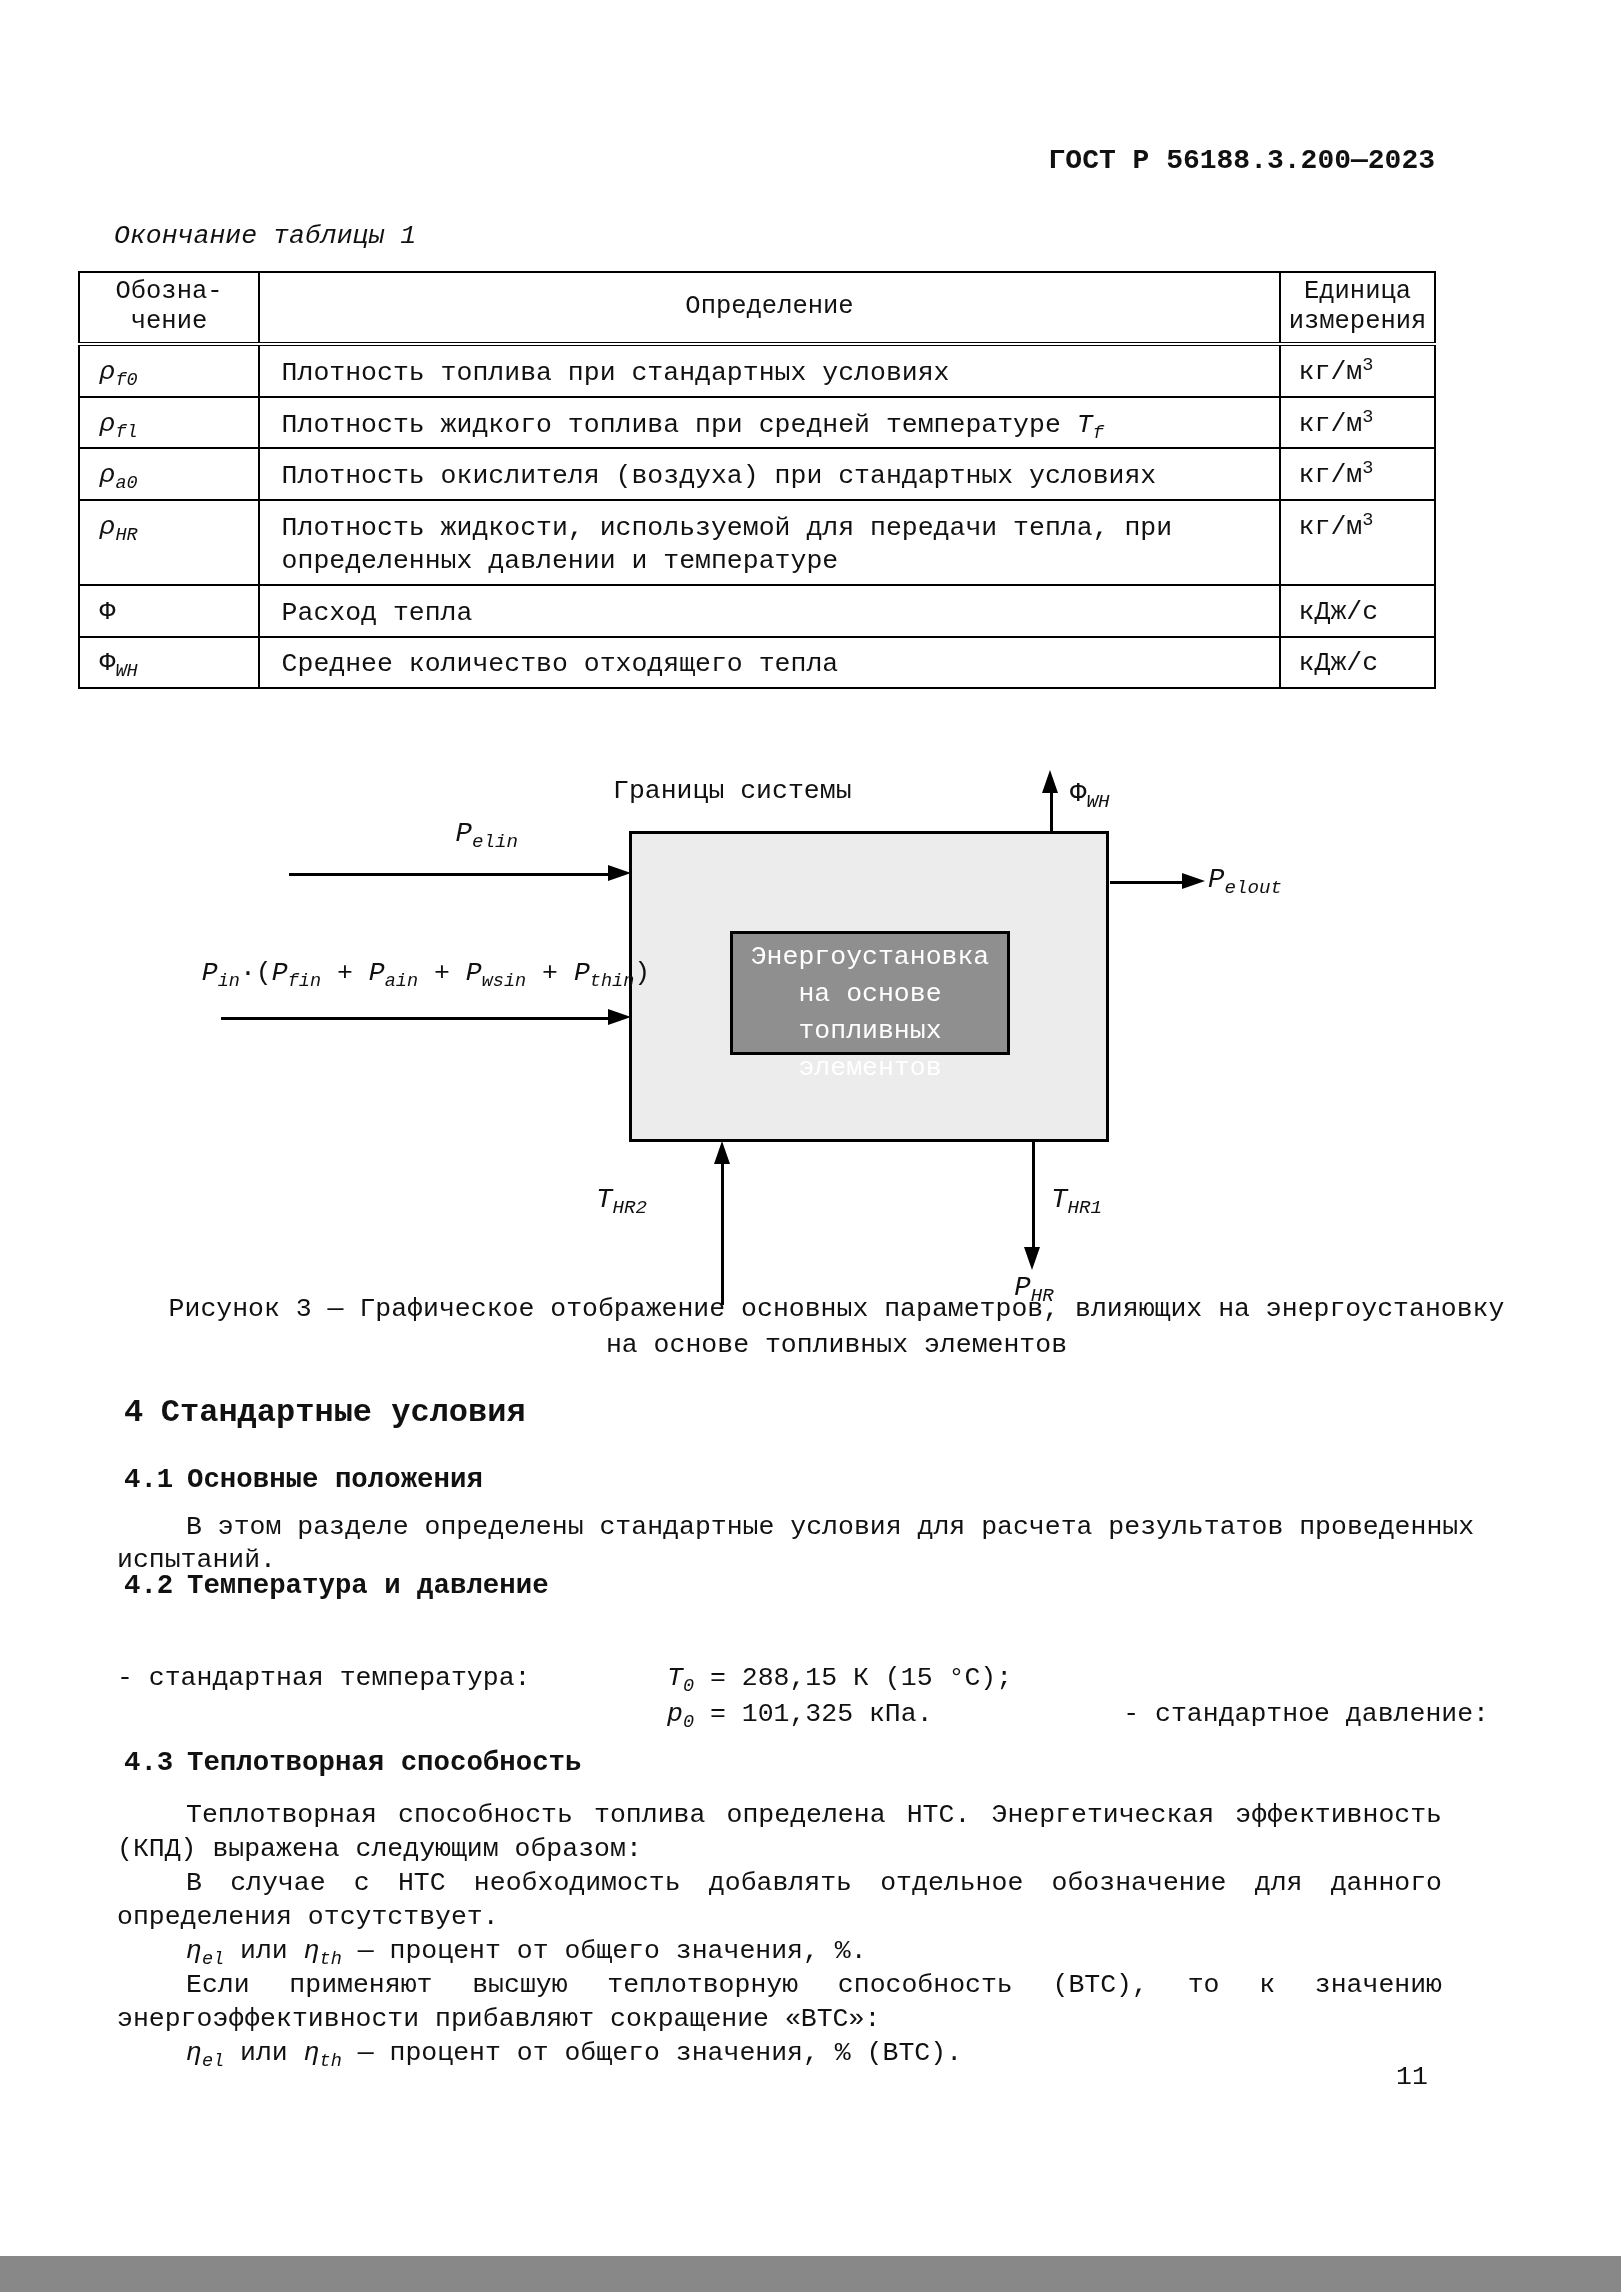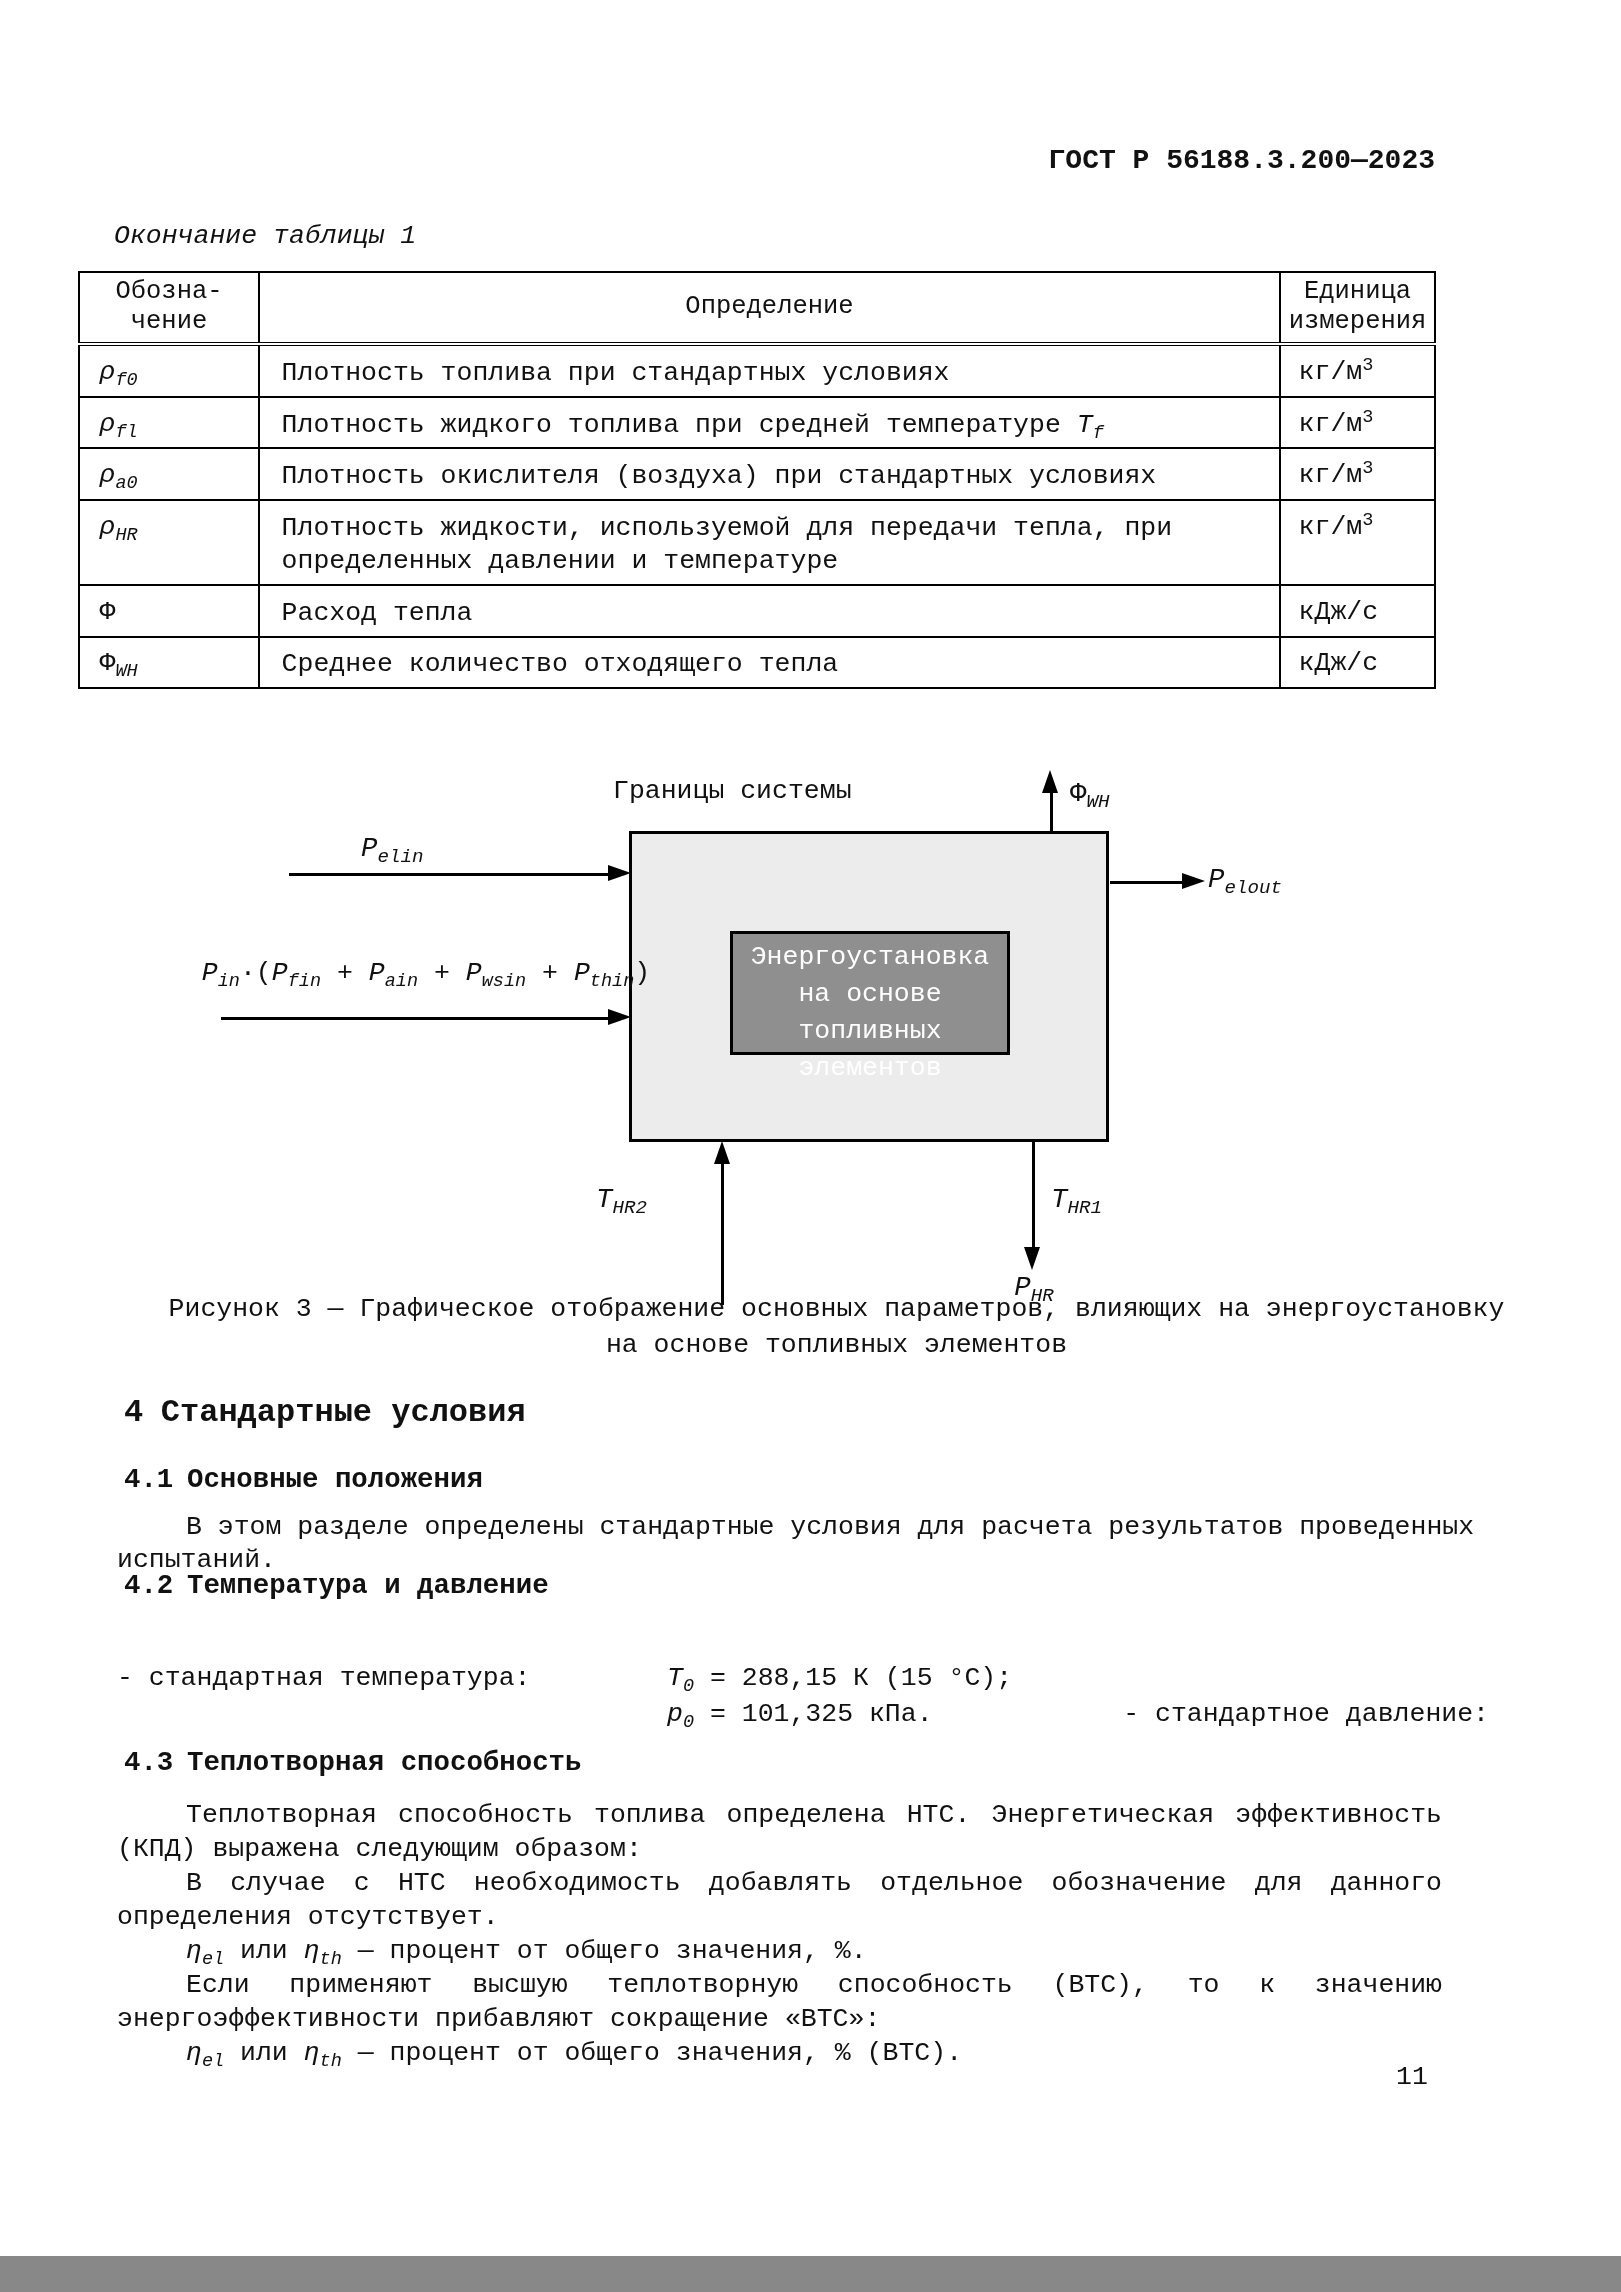--- a/index.html
+++ b/index.html
@@ -112,21 +112,21 @@
 
   <div class="abs figure">
     <div class="abs boundary-label">Границы системы</div>
 
     <div class="abs ah-up" style="left:1042px; top:3.9px;"></div>
     <div class="abs vline" style="left:1050px; top:25.5px; height:39px;"></div>
     <div class="abs fig-label" style="left:1070px; top:11.8px;"><span>Φ</span><sub>WH</sub></div>
 
     <div class="abs sys-box"></div>
 
-    <div class="abs fig-label" style="left:361px; top:67px; width:157px; text-align:left;"><i>P</i><sub>elin</sub></div>
+    <div class="abs fig-label" style="left:361px; top:52px; width:157px; text-align:right;"><i>P</i><sub>elin</sub></div>
     <div class="abs hline" style="left:289px; top:107px; width:319px;"></div>
     <div class="abs ah-right" style="left:608px; top:99px;"></div>
 
     <div class="abs hline" style="left:1110px; top:115px; width:73px;"></div>
     <div class="abs ah-right" style="left:1182px; top:107px;"></div>
     <div class="abs fig-label" style="left:1208px; top:98px;"><i>P</i><sub>elout</sub></div>
 
     <div class="abs fig-label" style="left:132px; top:192px; width:588px; text-align:center; font-size:26.5px;"><i>P</i><sub>in</sub><span>·(</span><i>P</i><sub>fin</sub><span> + </span><i>P</i><sub>ain</sub><span> + </span><i>P</i><sub>wsin</sub><span> + </span><i>P</i><sub>thin</sub><span>)</span></div>
     <div class="abs hline" style="left:221px; top:251px; width:387px;"></div>
     <div class="abs ah-right" style="left:608px; top:243px;"></div>

